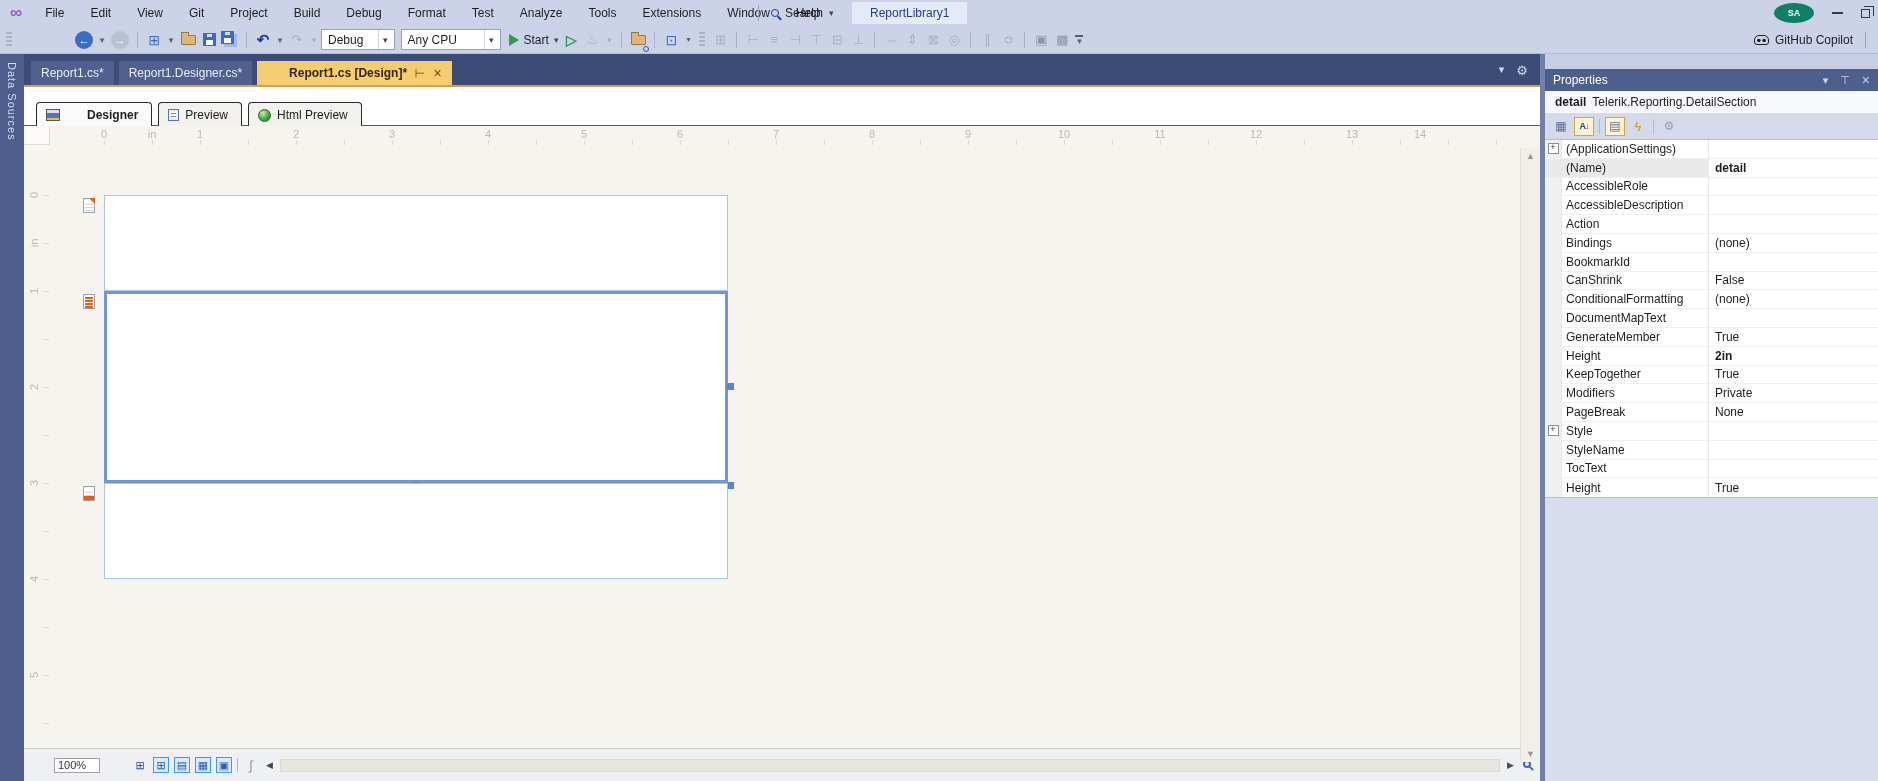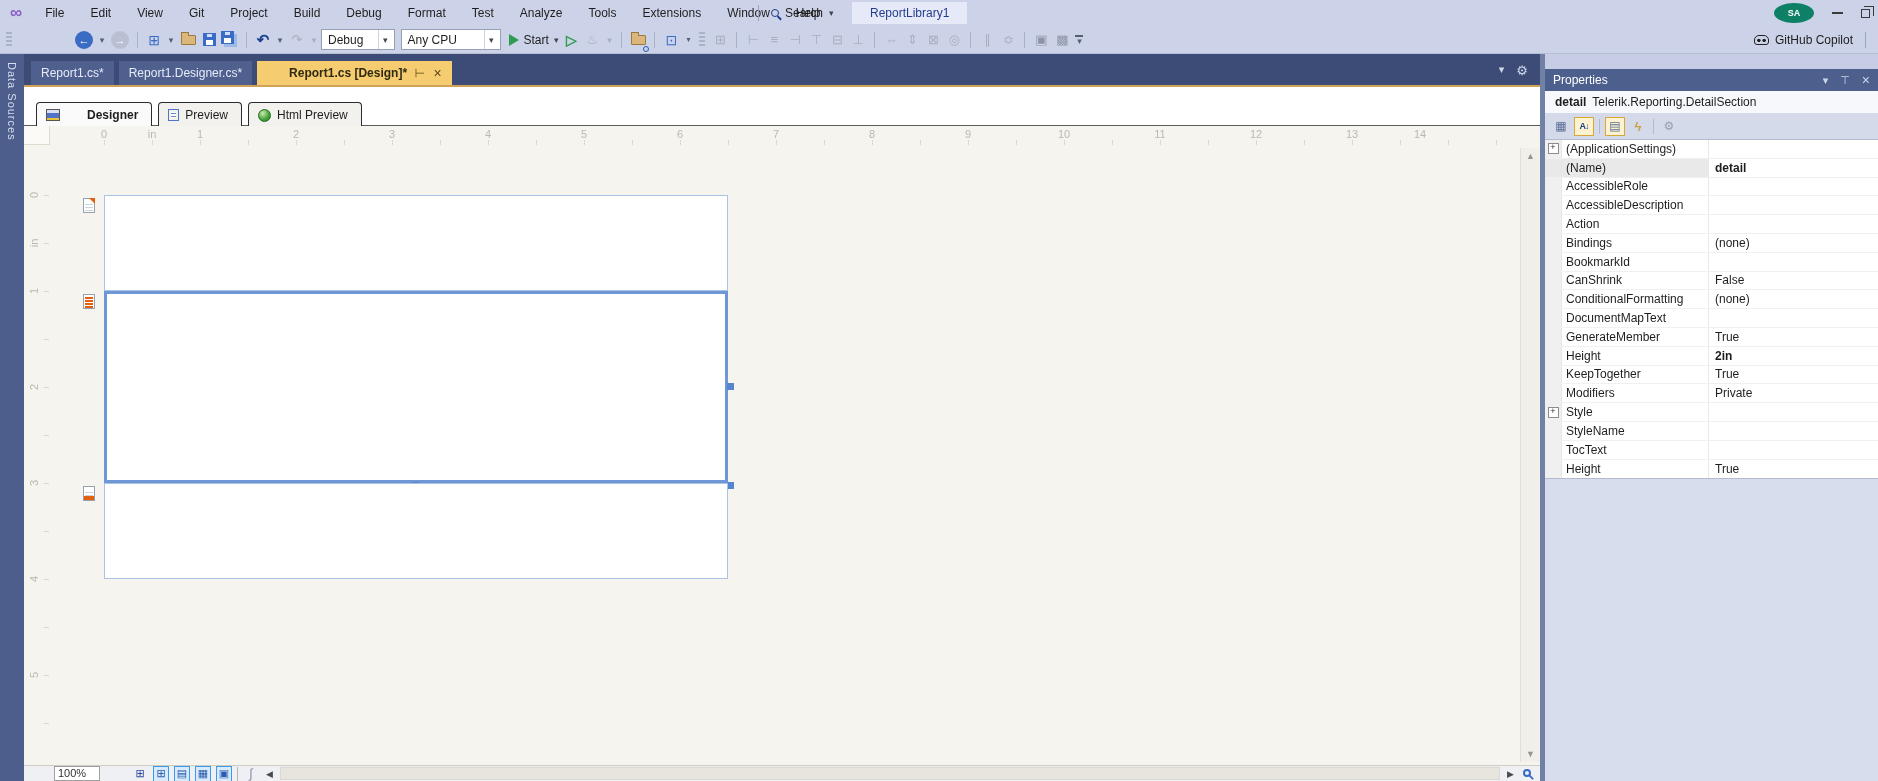--- a/index.html
+++ b/index.html
@@ -110,21 +110,21 @@
   .sec-icon{position:absolute;left:-21px;top:3px;width:12px;height:15px;background:#fff;border:1px solid #98a1ac;
     background-image:repeating-linear-gradient(180deg,transparent 0 2px,#cfd4da 2px 3px);
     background-size:8px 9px;background-position:1px 3px;background-repeat:no-repeat;}
   .s-pageHeader .sec-icon::after{content:'';position:absolute;top:-1px;right:-1px;border-top:6px solid #e2600e;border-left:6px solid transparent;}
   .s-detail .sec-icon{background-image:repeating-linear-gradient(180deg,#e2600e 0 2px,transparent 2px 3px);
     background-size:8px 11px;background-position:1px 2px;}
   .s-pageFooter .sec-icon::after{content:'';position:absolute;bottom:0;left:0;width:100%;height:4px;background:#e2600e;}
 
   .vscroll{position:absolute;top:94px;right:0;width:20px;bottom:19px;background:#f1efe9;border-left:1px solid #e2ded2;
     display:flex;flex-direction:column;justify-content:space-between;align-items:center;padding:3px 0;color:#9a958a;font-size:9px;}
-  .hbar{position:absolute;left:0;right:0;bottom:0;height:16px;background:#eef0f4;border-top:1px solid #cfccc2;
+  .hbar{position:absolute;left:0;right:0;bottom:0;height:33px;background:#eef0f4;border-top:1px solid #cfccc2;
     display:flex;align-items:center;gap:4px;padding:0 3px 0 30px;font-size:11px;}
   .zoombox{width:46px;height:15px;background:#fff;border:1px solid #a0a0a0;padding:0 3px;line-height:13px;color:#333;}
   .sbi{width:16px;height:16px;display:flex;align-items:center;justify-content:center;font-size:11px;color:#2a5bb0;}
   .sbi.plain{color:#2a4a9c;margin-left:28px;}
   .sbi.tog{border:1px solid #3b9af0;background:#d9ebfa;}
   .sbi.dis{color:#8d94a8;font-size:13px;}
   .sbi.sepr{width:1px;background:#b9b6ac;height:14px;}
   .scroll-arrow{color:#4a4a4a;font-size:9px;padding:0 3px;}
   .htrack{flex:1;height:13px;background:#e7e5de;border:1px solid #dbd8cf;}
   .lensbig{width:8px;height:8px;border:2px solid #3a6bc6;border-radius:50%;position:relative;margin:0 6px 2px 2px;}
@@ -518,20 +518,25 @@
             <span class="plabel">KeepTogether</span>
             <span class="pval">True</span>
           </div>
 
           <div class="prow">
             <span class="pexp"></span>
             <span class="plabel">Modifiers</span>
             <span class="pval">Private</span>
           </div>
 
+          <div class="prow">
+            <span class="pexp"></span>
+            <span class="plabel">PageBreak</span>
+            <span class="pval">None</span>
+          </div>
 
           <div class="prow expand">
             <span class="pexp"></span>
             <span class="plabel">Style</span>
             <span class="pval"></span>
           </div>
 
           <div class="prow">
             <span class="pexp"></span>
             <span class="plabel">StyleName</span>

